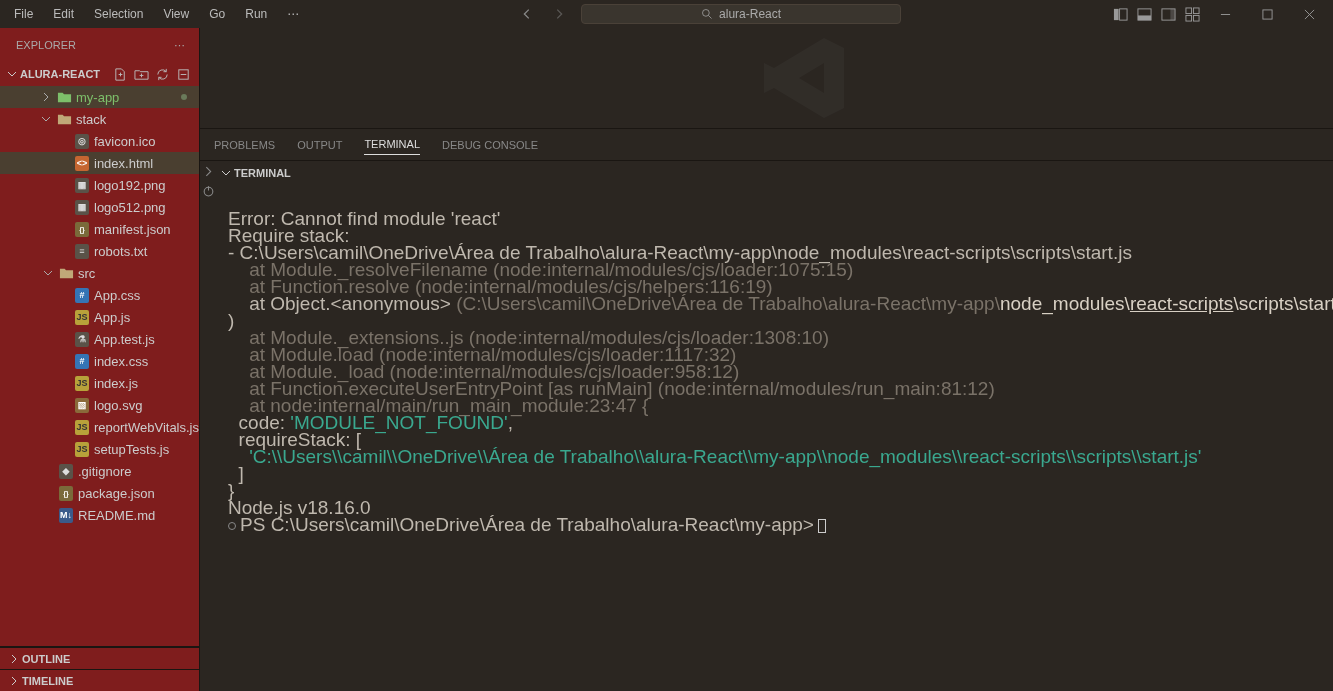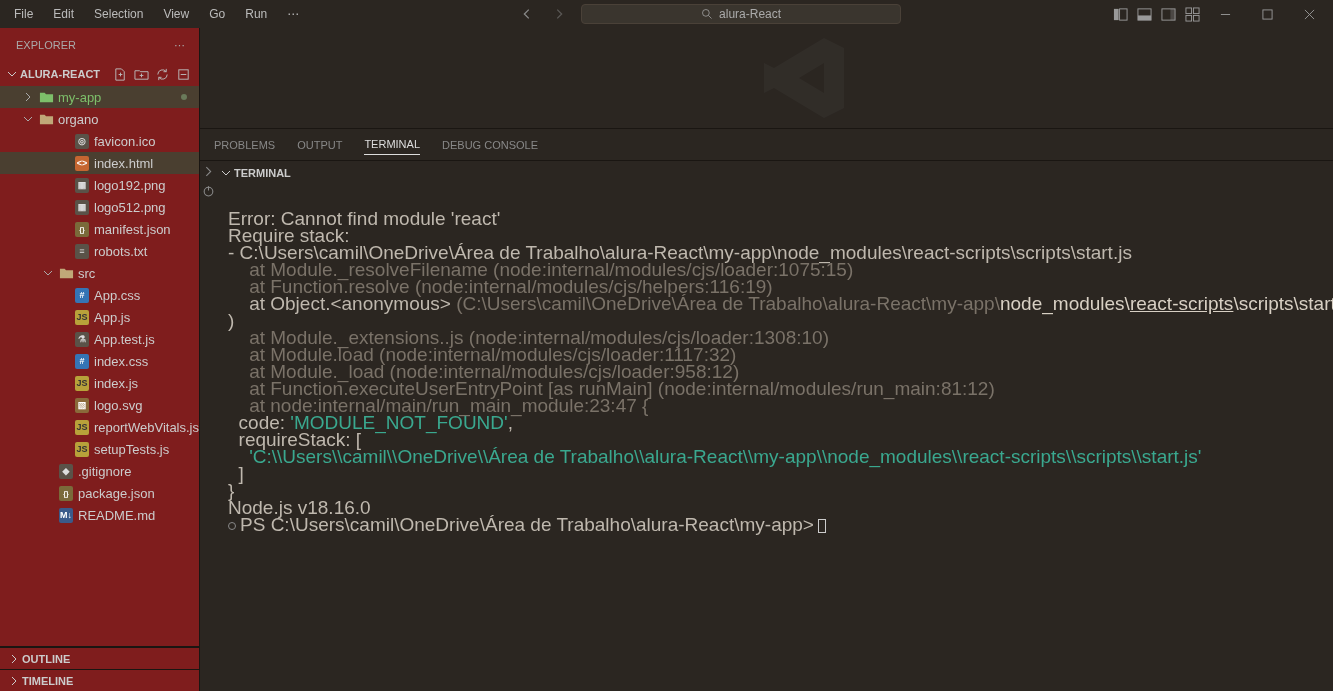--- a/index.html
+++ b/index.html
@@ -16,21 +16,21 @@
 .main-area { flex: 1; display: flex; overflow: hidden; }
 .activity-bar { width: 18px; background: #2b2621; }
 .sidebar { width: 300px; background: #7f1d1d; display: flex; flex-direction: column; border-right: 1px solid #1a1612; }
 .sidebar-header { height: 34px; display: flex; align-items: center; justify-content: space-between; padding: 0 14px 0 16px; font-size: 11px; color: #aaa; }
 .sidebar-more { color: #aaa; cursor: pointer; }
 .folder-header { height: 24px; display: flex; align-items: center; padding: 0 8px 0 6px; font-size: 11px; font-weight: 700; color: #ccc; cursor: pointer; gap: 2px; }
 .folder-header .actions { margin-left: auto; display: flex; gap: 6px; }
 .folder-header .actions svg { width: 15px; height: 15px; color: #bbb; cursor: pointer; }
 .tree { font-size: 13px; }
 .tree-row { height: 22px; display: flex; align-items: center; padding-left: 10px; gap: 4px; cursor: pointer; position: relative; }
-.tree-row.depth-1 { padding-left: 22px; }
+.tree-row.depth-1 { padding-left: 40px; }
 .tree-row.depth-2 { padding-left: 42px; }
 .tree-row.depth-3 { padding-left: 58px; }
 .tree-row.myapp { background: #4a3f30; }
 .tree-row.myapp .label { color: #7dbf6a; }
 .tree-row.selected { background: #4a3f30; }
 .tree-row .chev { width: 12px; height: 12px; display: flex; align-items: center; justify-content: center; color: #aaa; }
 .tree-row .icon { width: 16px; height: 16px; display: flex; align-items: center; justify-content: center; font-size: 10px; }
 .tree-row .label { color: #ccc; }
 .dot-indicator { position: absolute; right: 12px; width: 6px; height: 6px; border-radius: 50%; background: #6a7a5a; }
 .folder-icon { color: #c0a878; }
@@ -187,21 +187,21 @@
         </div>
         <div class="tree-row depth-1">
           <svg class="chev-icon chev" viewBox="0 0 12 12">
             <path d="M2 4l4 4 4-4" stroke="currentColor" fill="none"></path>
           </svg>
           <span class="icon folder-icon">
             <svg viewBox="0 0 16 16" width="15" height="15">
               <path d="M1 3h5l1.5 1.5H15V13H1z" fill="currentColor"></path>
             </svg>
           </span>
-          <span class="label">organo</span>
+          <span class="label">stack</span>
         </div>
         <div class="tree-row depth-3">
           <span class="chev"></span>
           <span class="icon">
             <span class="file-icon-generic file-icon-generic">◎</span>
           </span>
           <span class="label">favicon.ico</span>
         </div>
         <div class="tree-row depth-3 selected">
           <span class="chev"></span>

